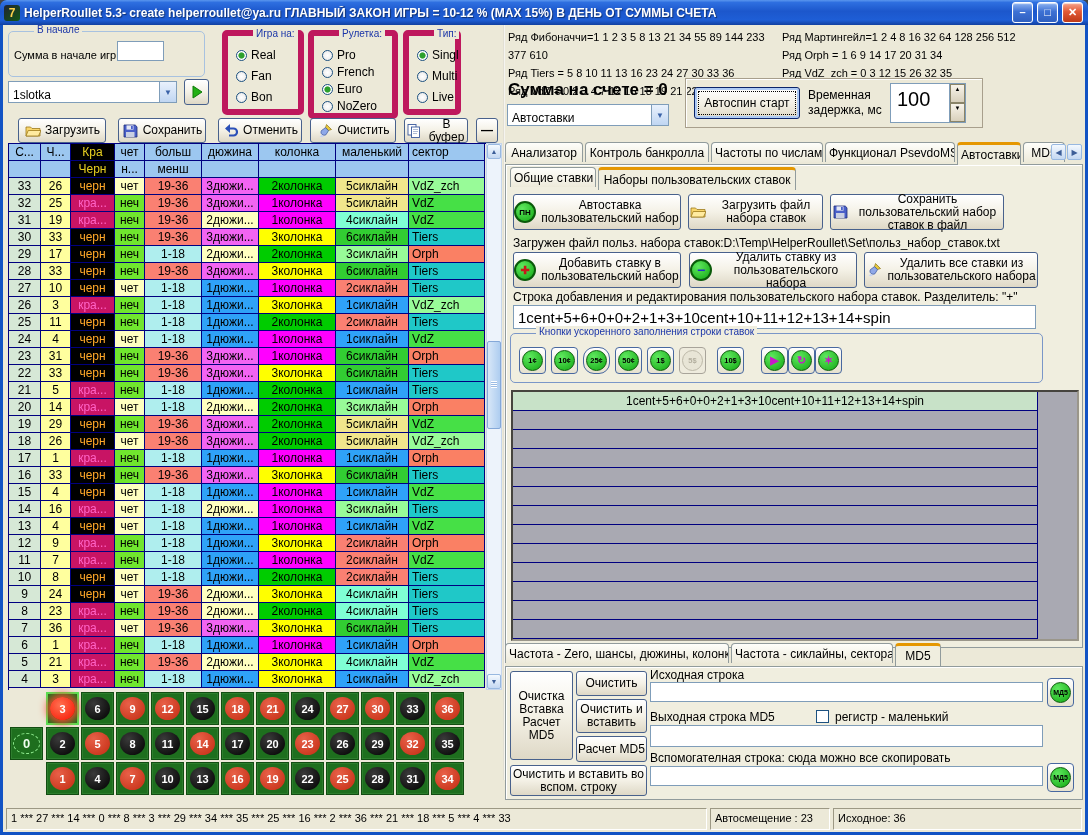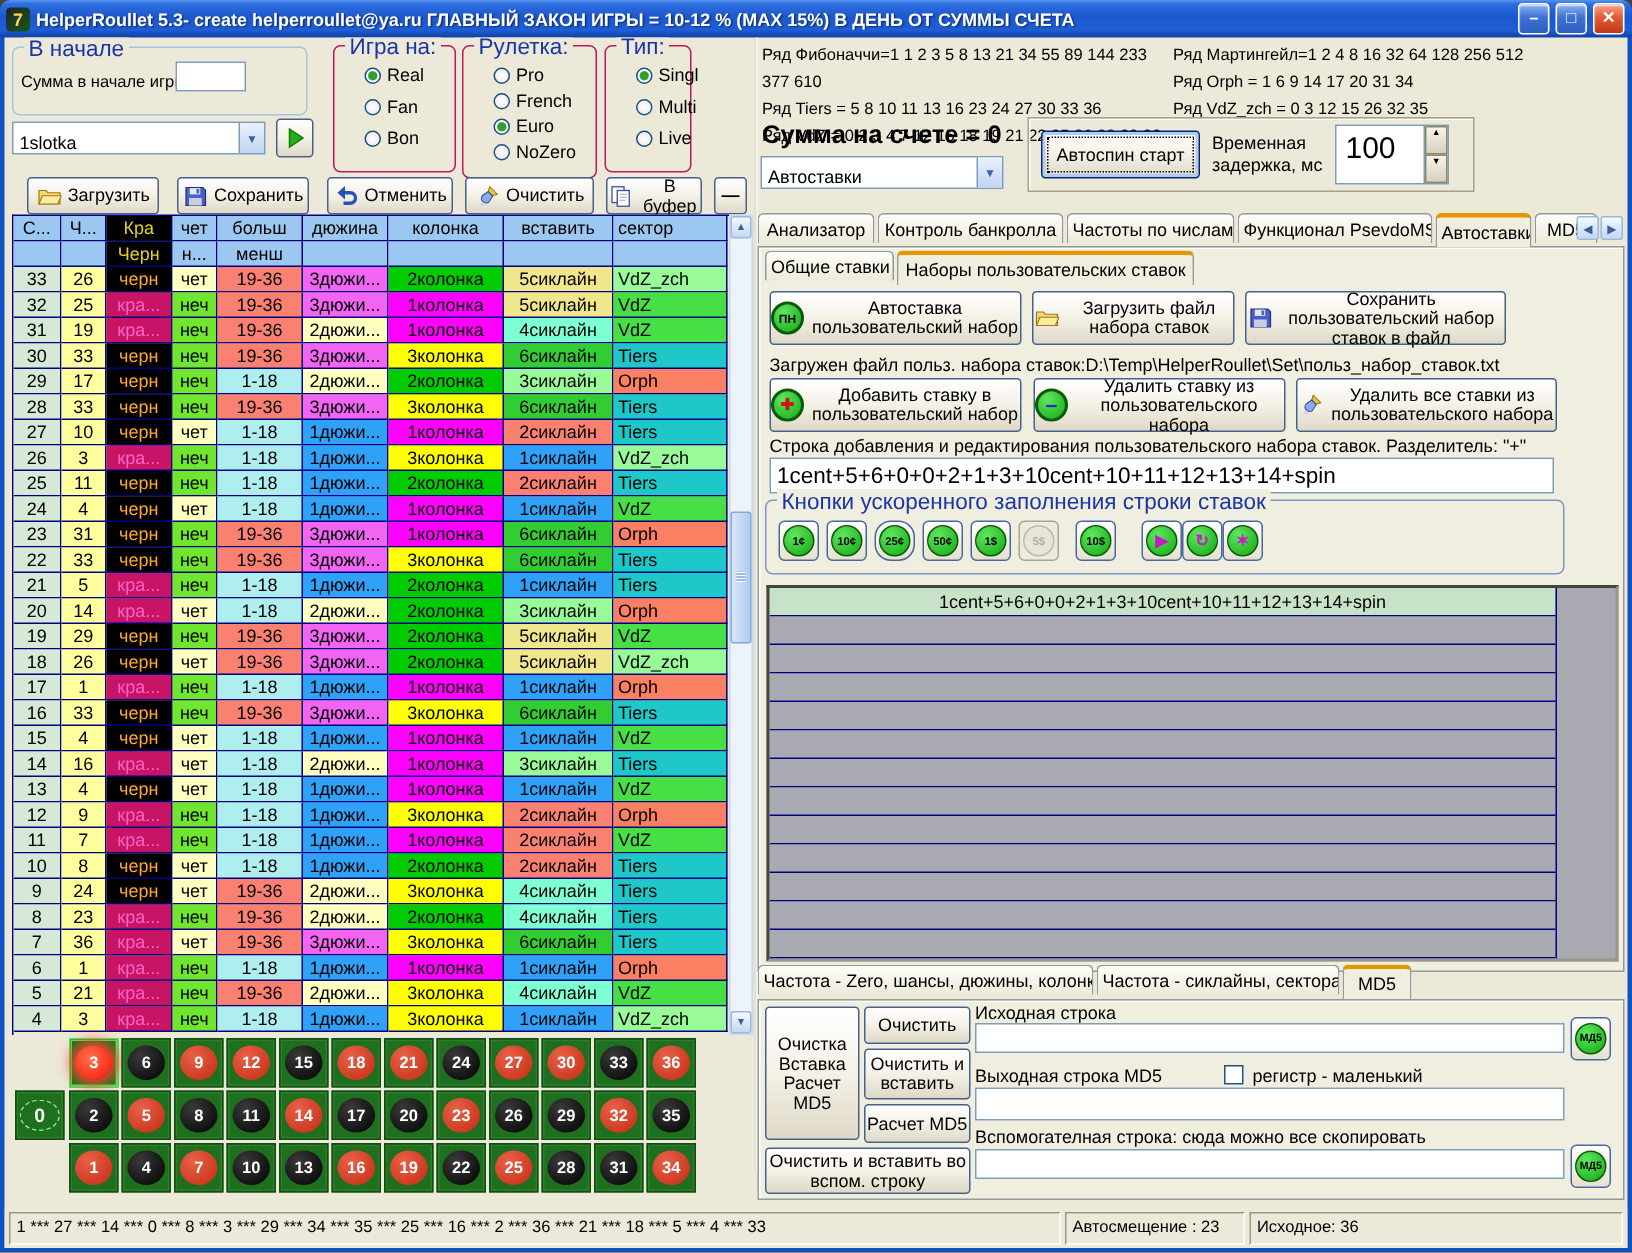--- a/index.html
+++ b/index.html
@@ -9,31 +9,31 @@
   .titlebar{position:absolute;left:0;top:0;right:0;height:25px;display:flex;align-items:center;gap:4px;padding:0 5px 0 4px;
     background:linear-gradient(180deg,#5A96EE 0%,#2E6FE0 10%,#1C57CC 45%,#1E5ED6 80%,#1140A0 100%);border-radius:6px 6px 0 0}
   .appicon{width:16px;height:16px;border-radius:3px;background:linear-gradient(135deg,#223,#145A14);color:#FFD34D;font-weight:bold;font-size:12px;line-height:16px;text-align:center;flex:none}
   .title{flex:1;color:#fff;font-weight:700;font-size:12px;text-shadow:1px 1px 1px #10306E;white-space:nowrap;overflow:hidden}
   .wbtn{width:21px;height:21px;flex:none;border:1px solid #fff;border-radius:3px;color:#fff;font-size:11px;font-weight:bold;line-height:19px;text-align:center;
     background:linear-gradient(#8FB4F2,#3E71D4 45%,#2E5FC0);box-shadow:inset 0 1px 1px rgba(255,255,255,.7)}
   .wbtn.close{background:linear-gradient(#F6A58E,#E25A36 45%,#BE3A18)}
   .client{position:absolute;left:3px;right:3px;top:25px;bottom:3px;background:#ECE9D8;overflow:hidden;font-size:12px;color:#000}
   .abs{position:absolute}
   .gbox{position:absolute;border:1px solid #A8C2E0;border-radius:5px}
-  .glabel{position:absolute;top:-8px;left:7px;padding:0 3px;background:#ECE9D8;font-size:15px;color:#1A35A8;white-space:nowrap}
+  .glabel{position:absolute;top:-8px;left:25px;padding:0 3px;background:#ECE9D8;font-size:10px;color:#1A35A8;white-space:nowrap}
   .lbl{position:absolute;font-size:11px;white-space:nowrap}
   .lbl12{position:absolute;font-size:12px;white-space:nowrap}
   .xinput{position:absolute;background:#fff;border:1px solid #7F9DB9;font-size:12px;padding:1px 4px;font-family:inherit;color:#000}
   .btn{position:absolute;display:flex;align-items:center;justify-content:center;gap:4px;text-align:center;
     background:linear-gradient(#ffffff,#F4F1E6 50%,#DED8C6);border:1px solid #48618C;border-radius:3px;font-size:12px;line-height:13px;box-shadow:inset 0 1px 0 #fff;cursor:default}
   .btn span.txt{white-space:normal}
   .combo{position:absolute;background:#fff;border:1px solid #7F9DB9;display:flex;align-items:flex-end;padding-left:4px;font-size:12px}
   .carrow{margin-left:auto;align-self:stretch;width:17px;display:flex;align-items:center;justify-content:center;
     background:linear-gradient(#E9F1FC,#C0D6F2);border-left:1px solid #7F9DB9;color:#3A62A8;font-size:8px}
-  .rgroup{position:absolute;border:1px solid #be185d;border-radius:5px;padding:12px 0 0 20px}
+  .rgroup{position:absolute;border:6px solid #be185d;border-radius:5px;padding:12px 0 0 8px}
   .ropt{display:flex;align-items:center;gap:4px;margin-bottom:7px;font-size:12px}
   .rgroup.tight .ropt{margin-bottom:3px}
   .rdot{width:11px;height:11px;flex:none;border-radius:50%;border:1px solid #1C5180;background:radial-gradient(#fff,#E6E6E6)}
   .rdot.sel{background:radial-gradient(circle,#2DA02D 0 2.7px,#fff 3.5px)}
   .ticon{width:17px;height:16px;flex:none;display:inline-block}
   .ticon svg{width:16px;height:16px}
   
   #tbl{position:absolute;left:5px;top:118px;width:478px;height:547px;border-top:1px solid #000080;border-left:1px solid #000080;overflow:hidden;background:#ECE9D8}
   .tr{display:flex}
   .tc{flex:none;height:17px;border-right:1px solid #000080;border-bottom:1px solid #000080;display:flex;align-items:center;justify-content:center;font-size:12px;line-height:14px;white-space:nowrap;overflow:hidden}
@@ -227,21 +227,21 @@
     <div id="tbl">
       <div id="tbl-head">
           <div class="tr">
             <div class="tc cw0 th">С...</div>
             <div class="tc cw1 th">Ч...</div>
             <div class="tc cw2 hblack">Кра</div>
             <div class="tc cw3 th">чет</div>
             <div class="tc cw4 th">больш</div>
             <div class="tc cw5 th">дюжина</div>
             <div class="tc cw6 th">колонка</div>
-            <div class="tc cw7 th">вставить</div>
+            <div class="tc cw7 th">маленький</div>
             <div class="tc cw8 th">сектор</div>
           </div>
           <div class="tr">
             <div class="tc cw0 th"></div>
             <div class="tc cw1 th"></div>
             <div class="tc cw2 hblack">Черн</div>
             <div class="tc cw3 th">н...</div>
             <div class="tc cw4 th">менш</div>
             <div class="tc cw5 th"></div>
             <div class="tc cw6 th"></div>

